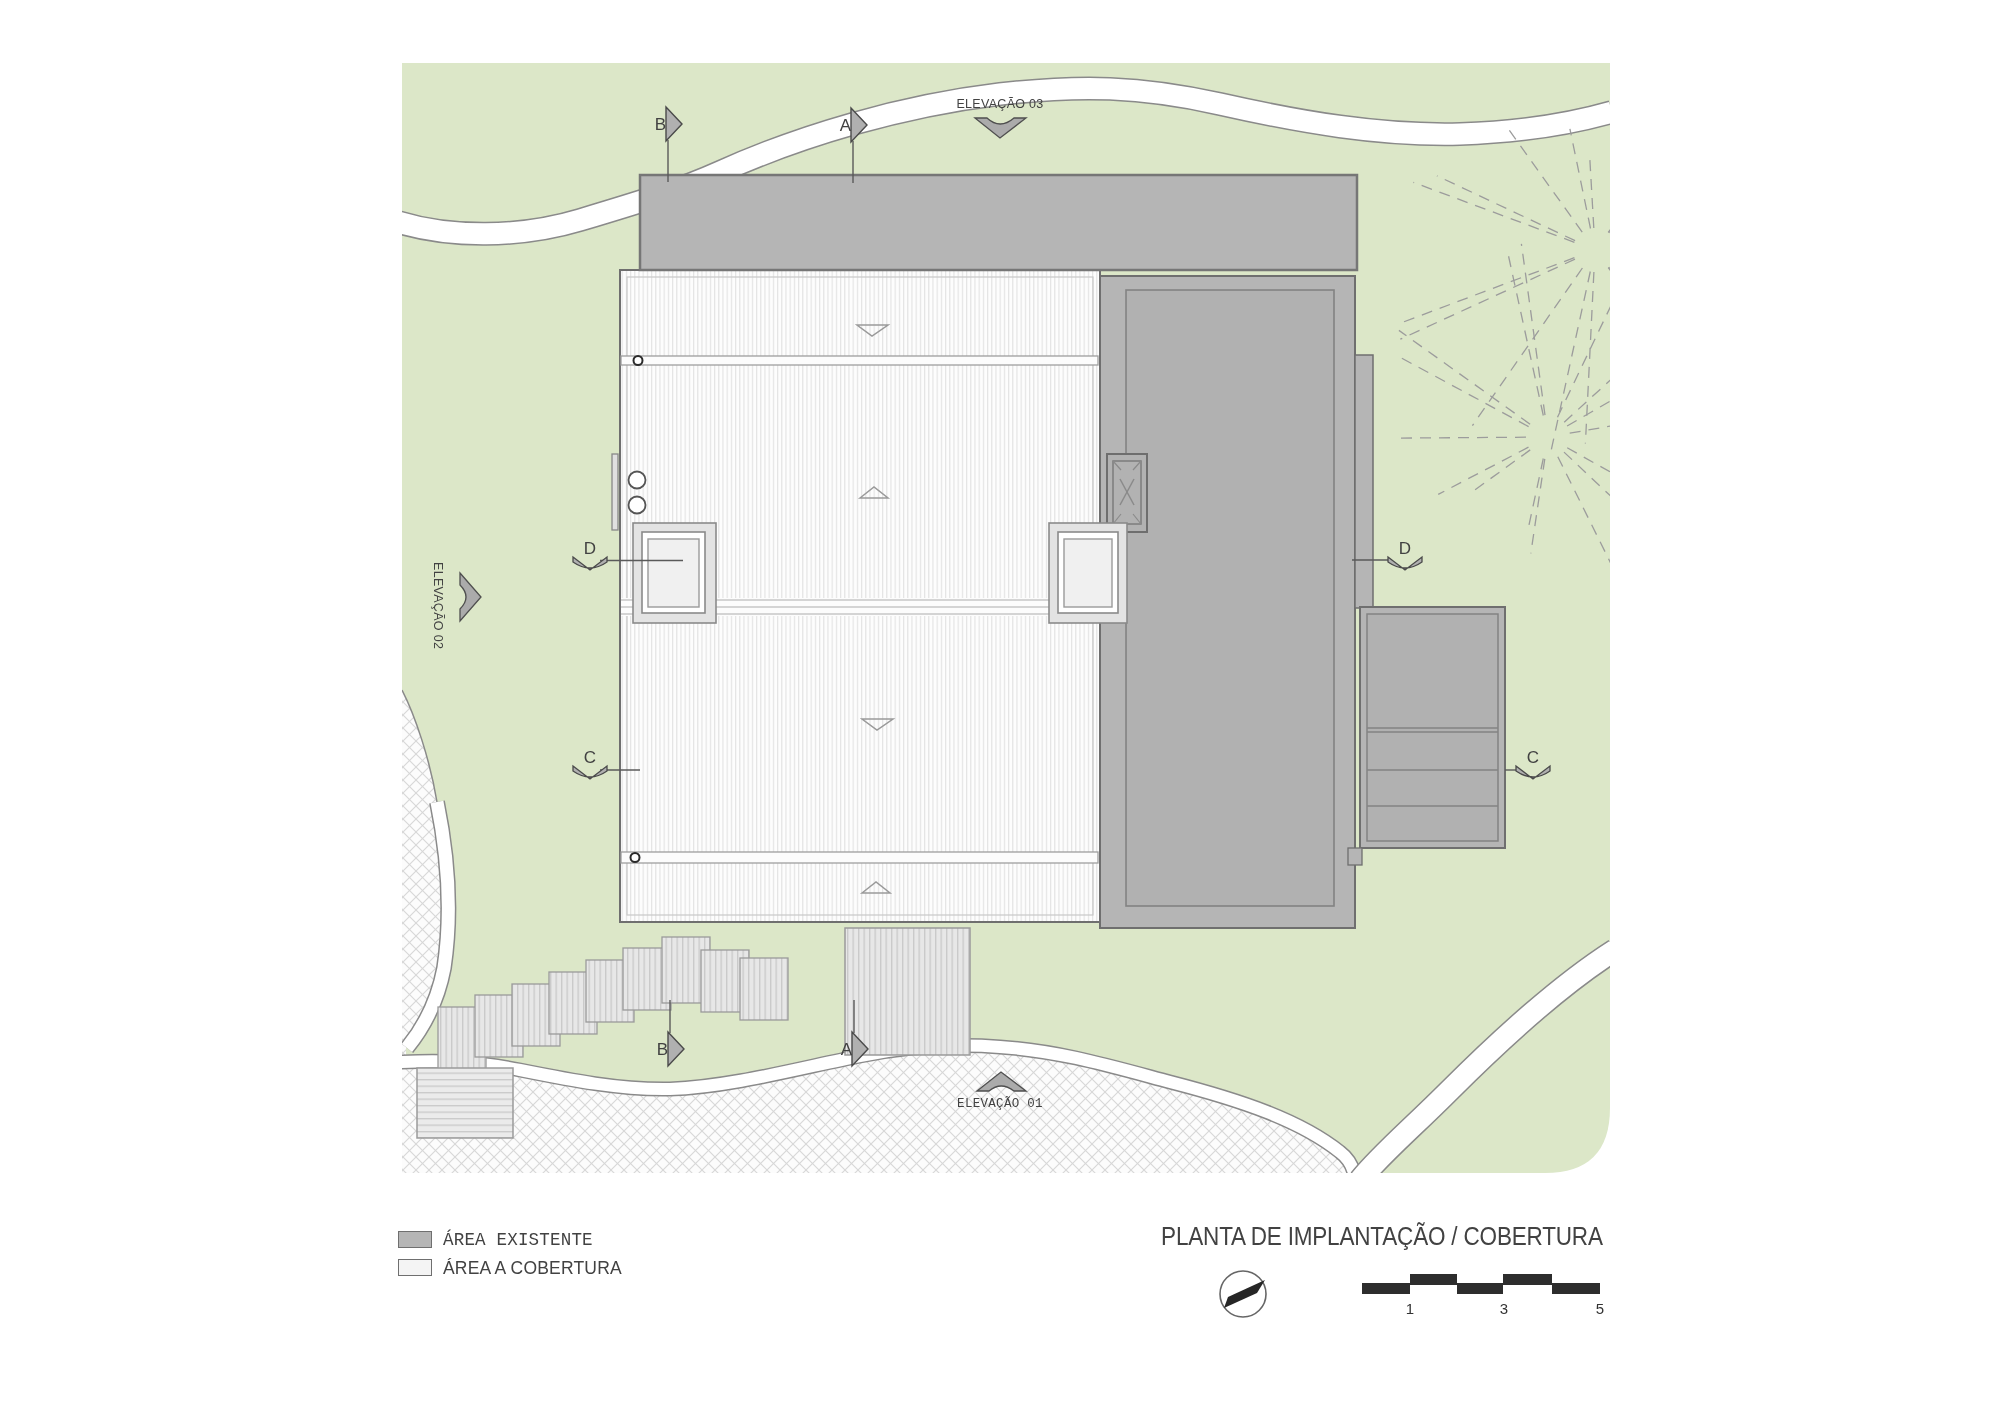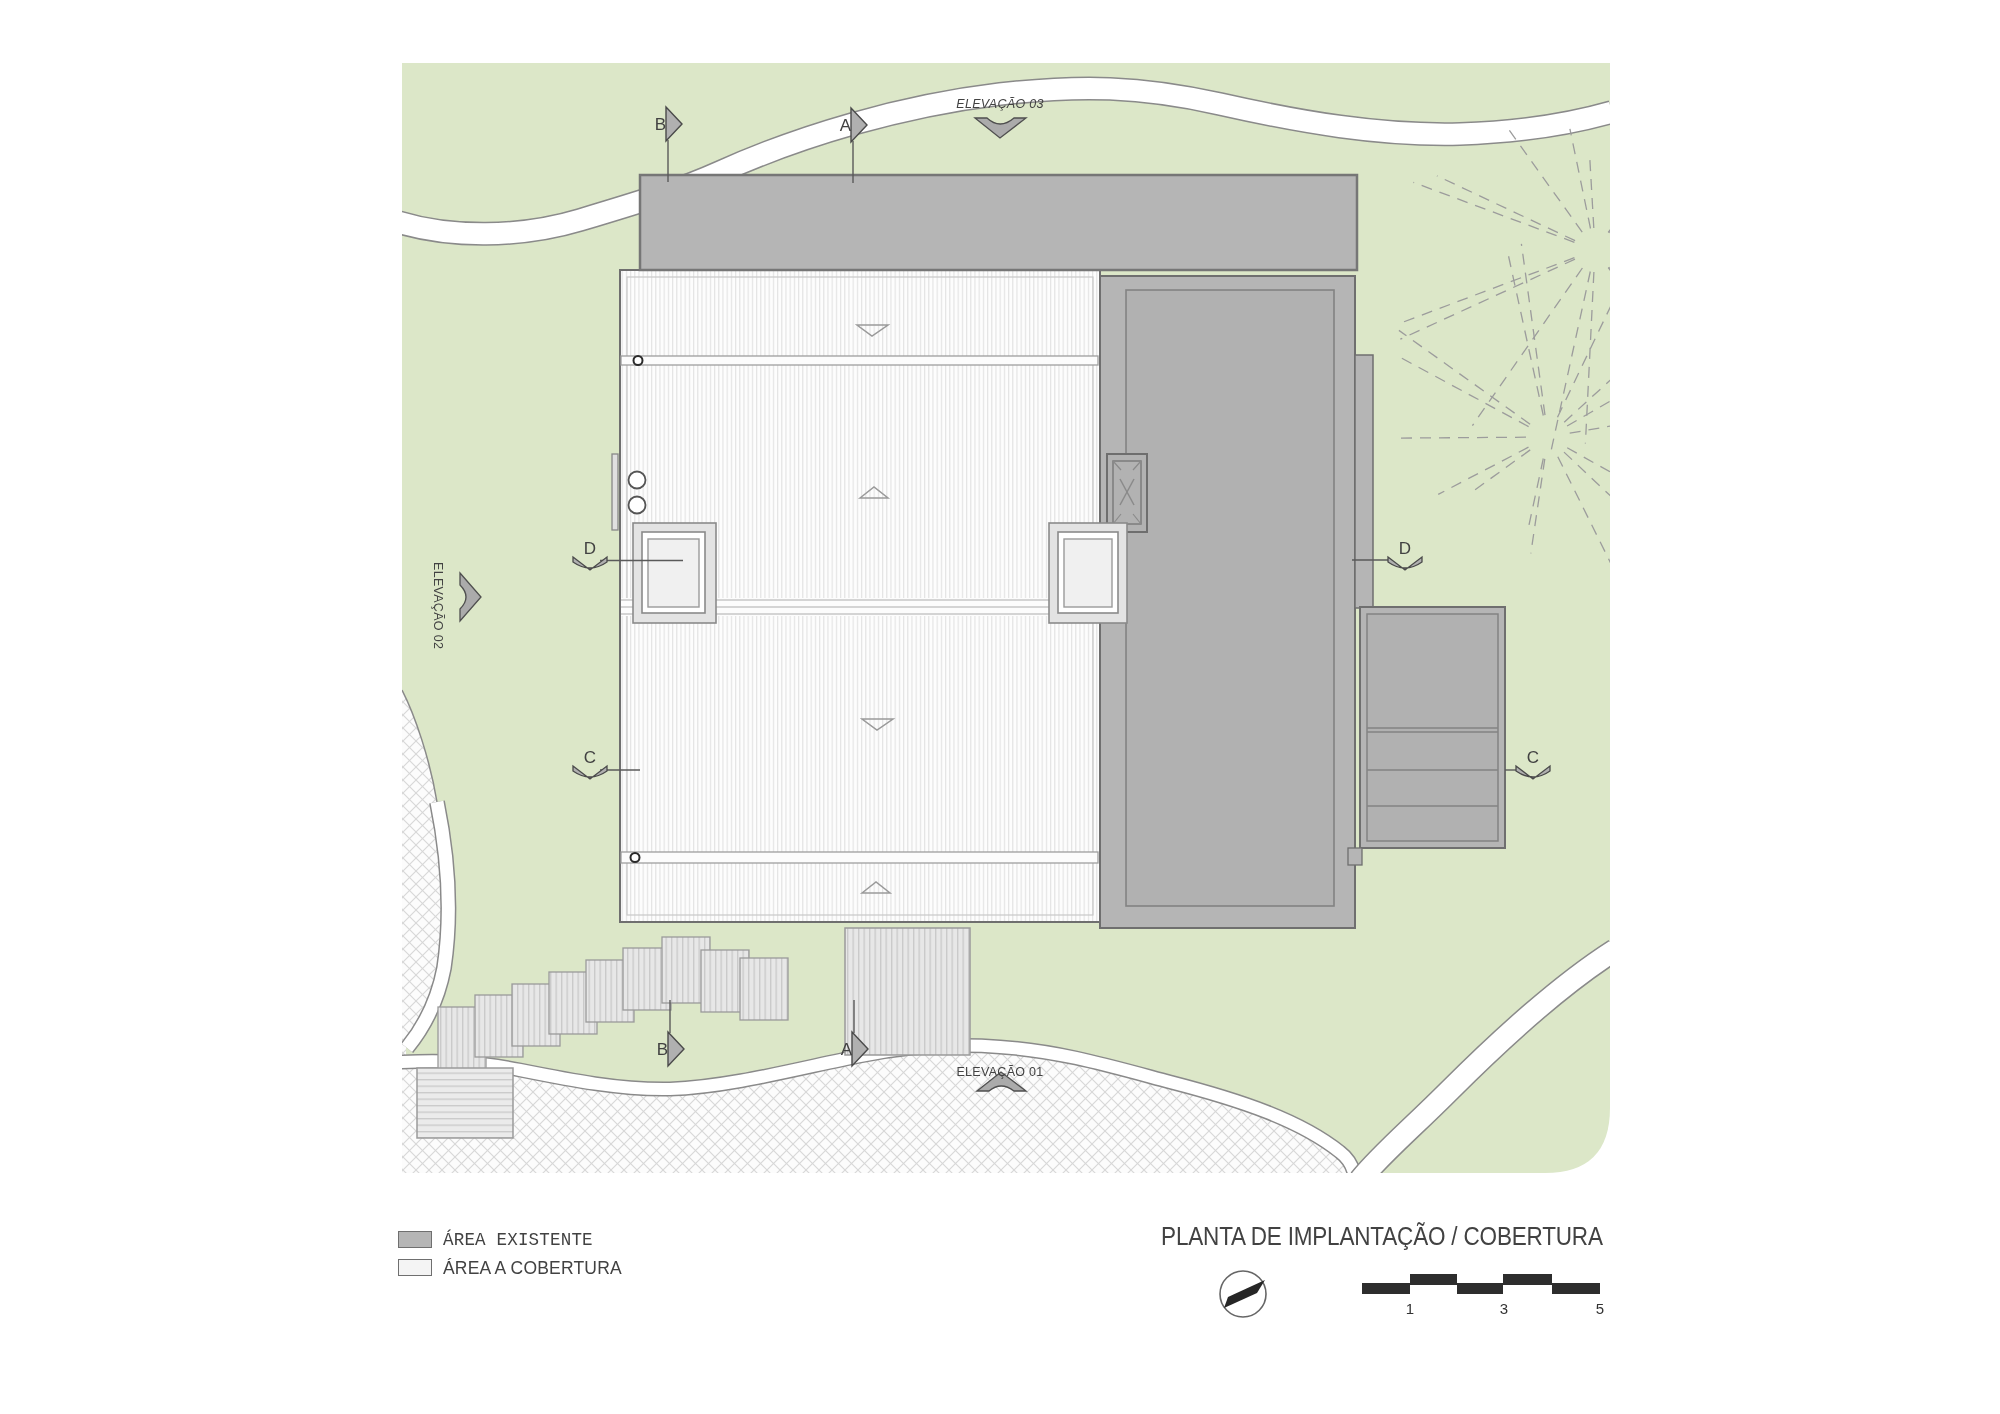--- a/index.html
+++ b/index.html
@@ -242,22 +242,22 @@
   </g>
 </svg>
 
 <div class="label title" style="right:397px;top:1222px;">PLANTA DE IMPLANTAÇÃO / COBERTURA</div>
 
 <div style="position:absolute;left:398px;top:1231px;width:34px;height:17px;background:var(--existing_gray);border:1.5px solid #6f6f6f;box-sizing:border-box;"></div>
 <div class="label legend-label" style="left:443px;top:1230px;font-family:Liberation Mono, monospace;">ÁREA EXISTENTE</div>
 <div style="position:absolute;left:398px;top:1259px;width:34px;height:17px;background:#f4f4f4;border:1.5px solid #6f6f6f;box-sizing:border-box;"></div>
 <div class="label legend-label" style="left:443px;top:1258px;">ÁREA A COBERTURA</div>
 
-<div class="label elev-label" style="left:1000px;top:97px;font-style:italic;">ELEVAÇÃO 03</div>
-<div class="label elev-label" style="left:1000px;top:1065px;">ELEVAÇÃO 01</div>
+<div class="label elev-label" style="left:1000px;top:97px;">ELEVAÇÃO 03</div>
+<div class="label elev-label" style="left:1000px;top:1097px;font-family:Liberation Mono, monospace;">ELEVAÇÃO 01</div>
 <div class="label elev-vertical" style="left:431px;top:562px;">ELEVAÇÃO 02</div>
 
 <div class="label sec-letter right-align" style="left:666px;top:115px;">B</div>
 <div class="label sec-letter right-align" style="left:851px;top:116px;">A</div>
 <div class="label sec-letter right-align" style="left:668px;top:1040px;">B</div>
 <div class="label sec-letter right-align" style="left:852px;top:1040px;">A</div>
 <div class="label sec-letter" style="left:590px;top:549px;">D</div>
 <div class="label sec-letter" style="left:590px;top:758px;">C</div>
 <div class="label sec-letter" style="left:1405px;top:549px;">D</div>
 <div class="label sec-letter" style="left:1533px;top:758px;">C</div>

